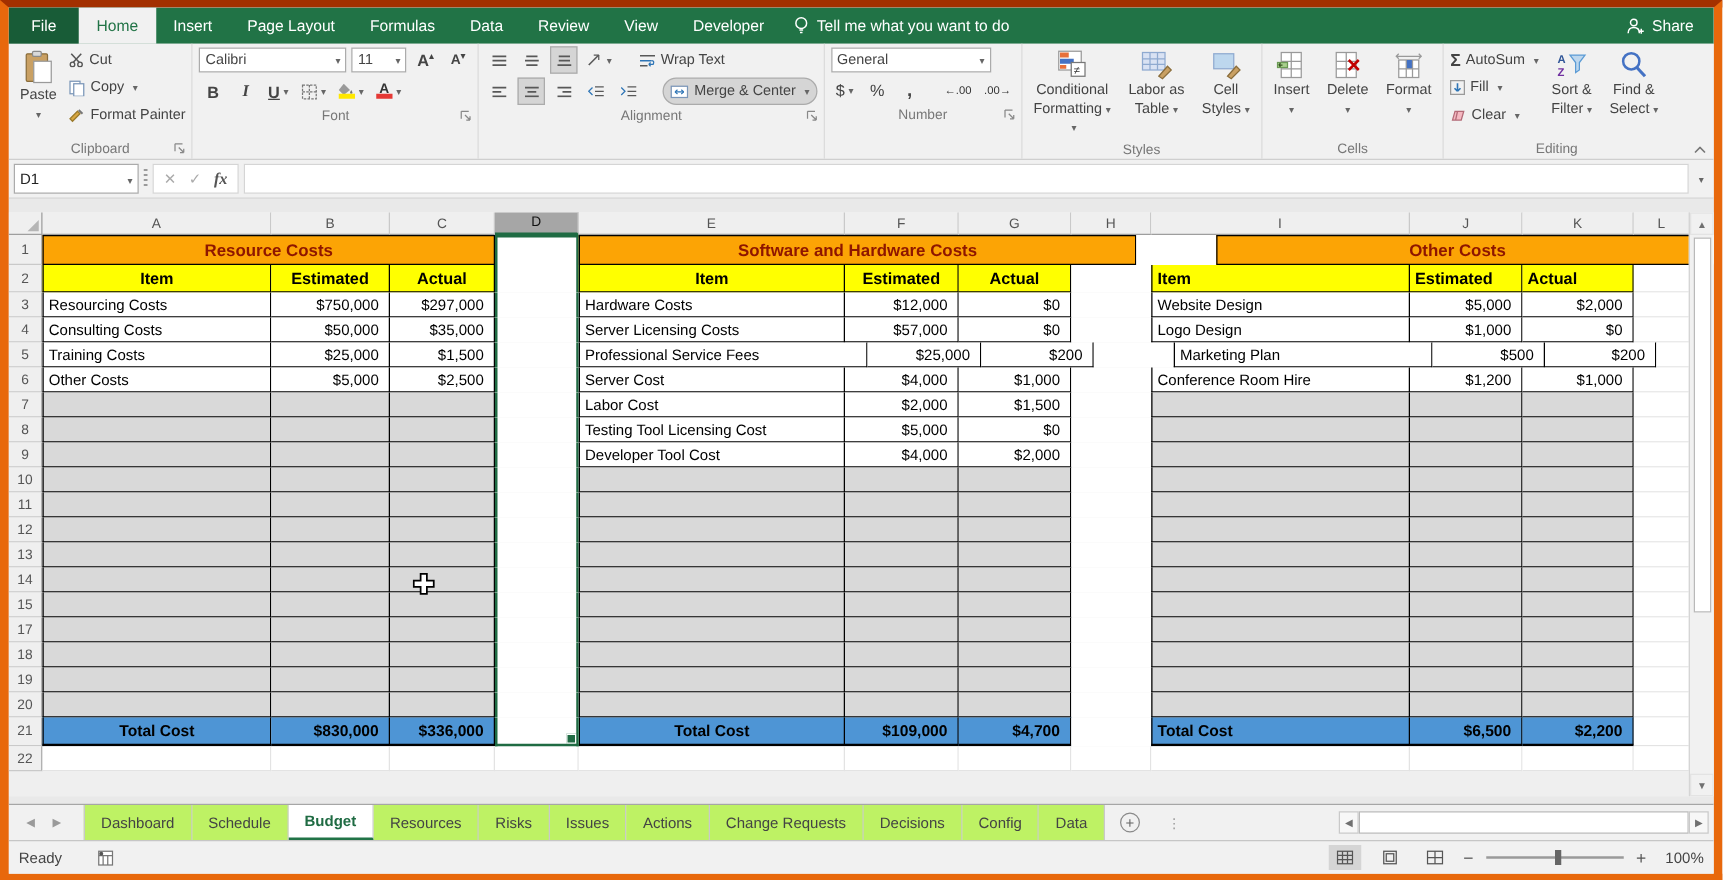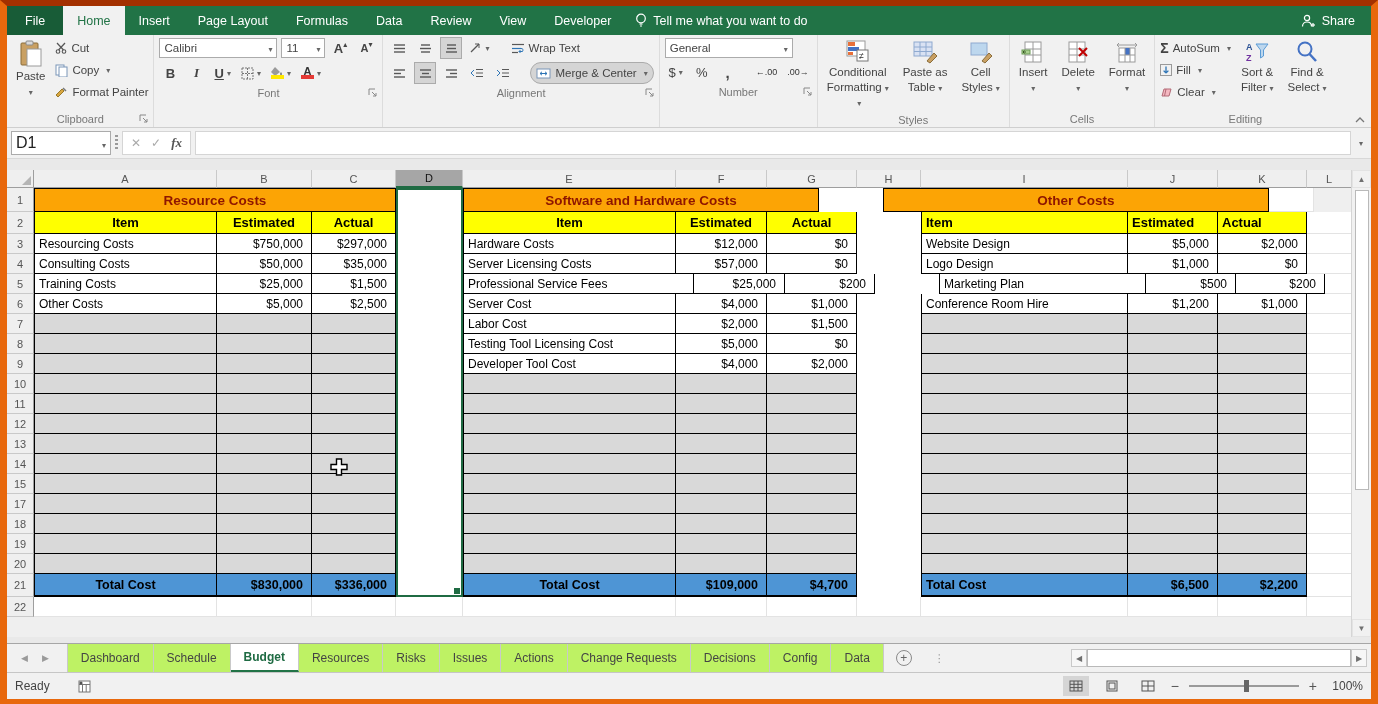--- a/index.html
+++ b/index.html
@@ -34,21 +34,21 @@
 .ubar{text-decoration:underline;}
 .redbar{display:block;width:13px;height:4px;background:#E53935;margin-top:-1px;}
 .yelbar{display:block;width:13px;height:4px;background:#FFE800;margin-top:-1px;}
 .alinesvg line{stroke:#585858;stroke-width:1.4;}
 .mergebtn{display:flex;align-items:center;height:22px;padding:0 5px;gap:4px;border-radius:11px;}
 .chevron-collapse{position:absolute;right:6px;bottom:4px;color:#777;font-size:10px;}
 .twoline{line-height:13px;}
 
 
 .fbar{height:30px;background:#F1F1F1;display:flex;align-items:center;padding:3px 4px 3px 4px;gap:4px;flex:none;}
-.namebox{width:100px;height:24px;background:#fff;border:1px solid #ABABAB;display:flex;align-items:center;font-size:16px;color:#222;padding:0 4px;justify-content:space-between;}
+.namebox{width:100px;height:24px;background:#fff;border:1px solid #ABABAB;display:flex;align-items:center;font-size:12px;color:#222;padding:0 4px;justify-content:space-between;}
 .dotsep{width:3px;height:16px;background:repeating-linear-gradient(#9a9a9a 0 2px,transparent 2px 4px);}
 .fbtns{height:24px;background:#fff;border:1px solid #D5D5D5;display:flex;align-items:center;gap:10px;padding:0 8px;color:#999;font-size:12px;}
 .fxsym{font-family:"Liberation Serif",serif;font-style:italic;font-weight:bold;color:#555;font-size:13px;}
 .finput{flex:1;height:24px;background:#fff;border:1px solid #D5D5D5;display:flex;align-items:center;padding:0 6px;font-size:12px;}
 .fexp{color:#666;font-size:9px;padding:0 4px;}
 .gap1{height:12px;background:#E9E9E9;border-top:1px solid #D8D8D8;flex:none;}
 
 
 .gridwrap{position:relative;flex:none;height:467px;background:#EFEFEF;}
 .grid{position:absolute;left:0;top:0;}
@@ -410,21 +410,21 @@
         </div>
         <div class="bigbtn">
           <svg width="26" height="24" viewBox="0 0 26 24">
                 <rect x="2" y="2" width="18" height="14" fill="#D9E2F3" stroke="#8FAAD0"></rect>
                 <line x1="2" y1="7" x2="20" y2="7" stroke="#8FAAD0"></line>
                 <line x1="2" y1="11.5" x2="20" y2="11.5" stroke="#8FAAD0"></line>
                 <line x1="8" y1="2" x2="8" y2="16" stroke="#8FAAD0"></line>
                 <line x1="14" y1="2" x2="14" y2="16" stroke="#8FAAD0"></line>
                 <path d="M15 21 L22 13 L25 16 L18 23 Z" fill="#C9A063" stroke="#8A6D3B"></path>
               </svg>
-          <span class="twoline">Paste as</span>
+          <span class="twoline">Labor as</span>
           <span class="twoline dd">Table</span>
         </div>
         <div class="bigbtn">
           <svg width="26" height="24" viewBox="0 0 26 24">
                 <rect x="3" y="3" width="16" height="12" fill="#BDD7EE" stroke="#8FAAD0"></rect>
                 <path d="M14 21 L21 13 L24 16 L17 23 Z" fill="#C9A063" stroke="#8A6D3B"></path>
               </svg>
           <span class="twoline">Cell</span>
           <span class="twoline dd">Styles</span>
         </div>
@@ -561,21 +561,21 @@
             <div class="colhdr" style="width: 64px; height: 18px;">H</div>
             <div class="colhdr" style="width: 207px; height: 18px;">I</div>
             <div class="colhdr" style="width: 90px; height: 18px;">J</div>
             <div class="colhdr" style="width: 89px; height: 18px;">K</div>
             <div class="colhdr" style="width: 45px; height: 18px;">L</div>
           </div>
           <div class="row" style="height: 24px;">
             <div class="rowhdr">1</div>
             <div class="cell title-cell" style="width: 362px;">Resource Costs</div>
             <div class="cell selcol seltop" style="width: 67px;"></div>
-            <div class="cell title-cell" style="width: 356px;">Software and Hardware Costs</div>
+            <div class="cell title-cell" style="width: 446px;">Software and Hardware Costs</div>
             <div class="cell plain" style="width: 64px;"></div>
             <div class="cell title-cell" style="width: 386px;">Other Costs</div>
             <div class="cell plain gridlines" style="width: 45px;"></div>
           </div>
           <div class="row" style="height: 22px;">
             <div class="rowhdr">2</div>
             <div class="cell tcell hdr-cell first" style="width: 183px;">Item</div>
             <div class="cell tcell hdr-cell" style="width: 95px;">Estimated</div>
             <div class="cell tcell hdr-cell" style="width: 84px;">Actual</div>
             <div class="cell selcol" style="width: 67px;"></div>

